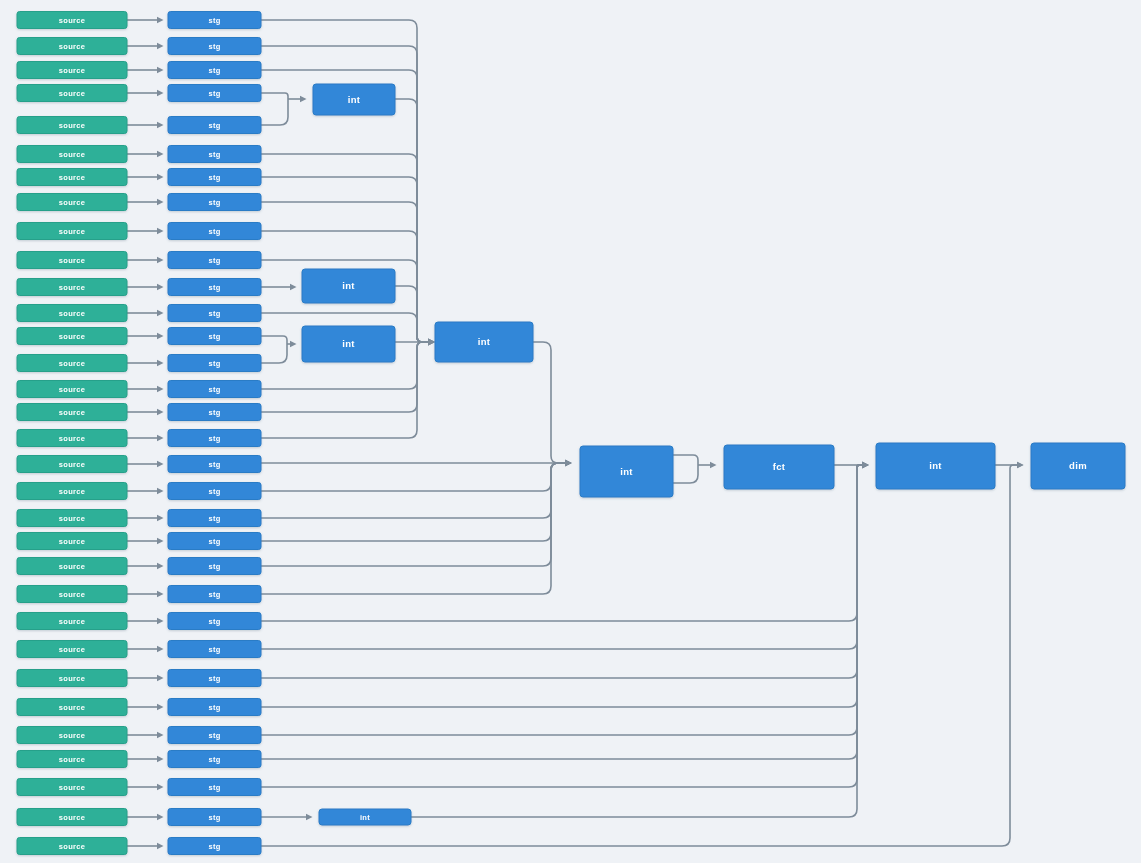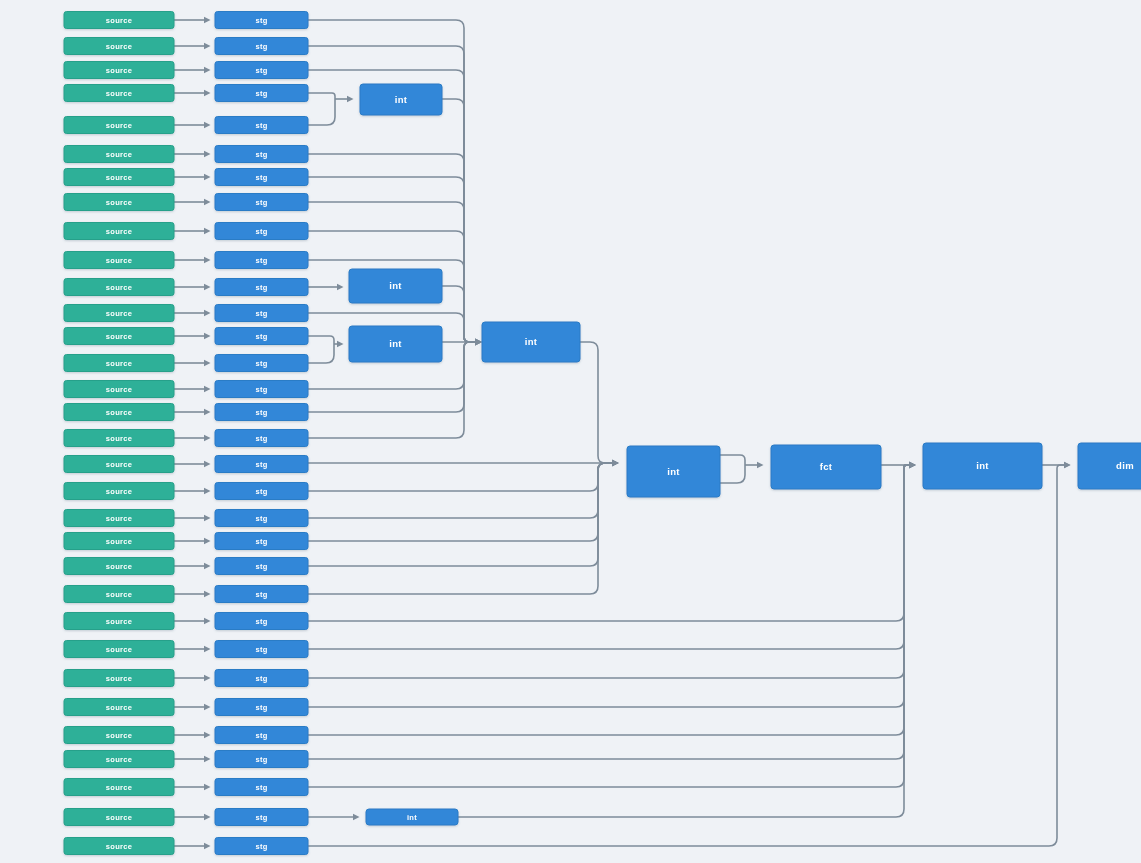--- a/index.html
+++ b/index.html
@@ -8,21 +8,20 @@
     width: 1141px;
     height: 863px;
     overflow: hidden;
     background: #eff2f6;
     font-family: "Liberation Sans", sans-serif;
   }
   #dag-wrap {
     position: relative;
     width: 1039px;
     height: 863px;
-    margin-left: 47px;
   }
   svg { display: block; }
   .edge {
     fill: none;
     stroke-width: 1.6px;
     stroke-linecap: butt;
     stroke-linejoin: round;
   }
   .node-rect {
     stroke-width: 1px;

